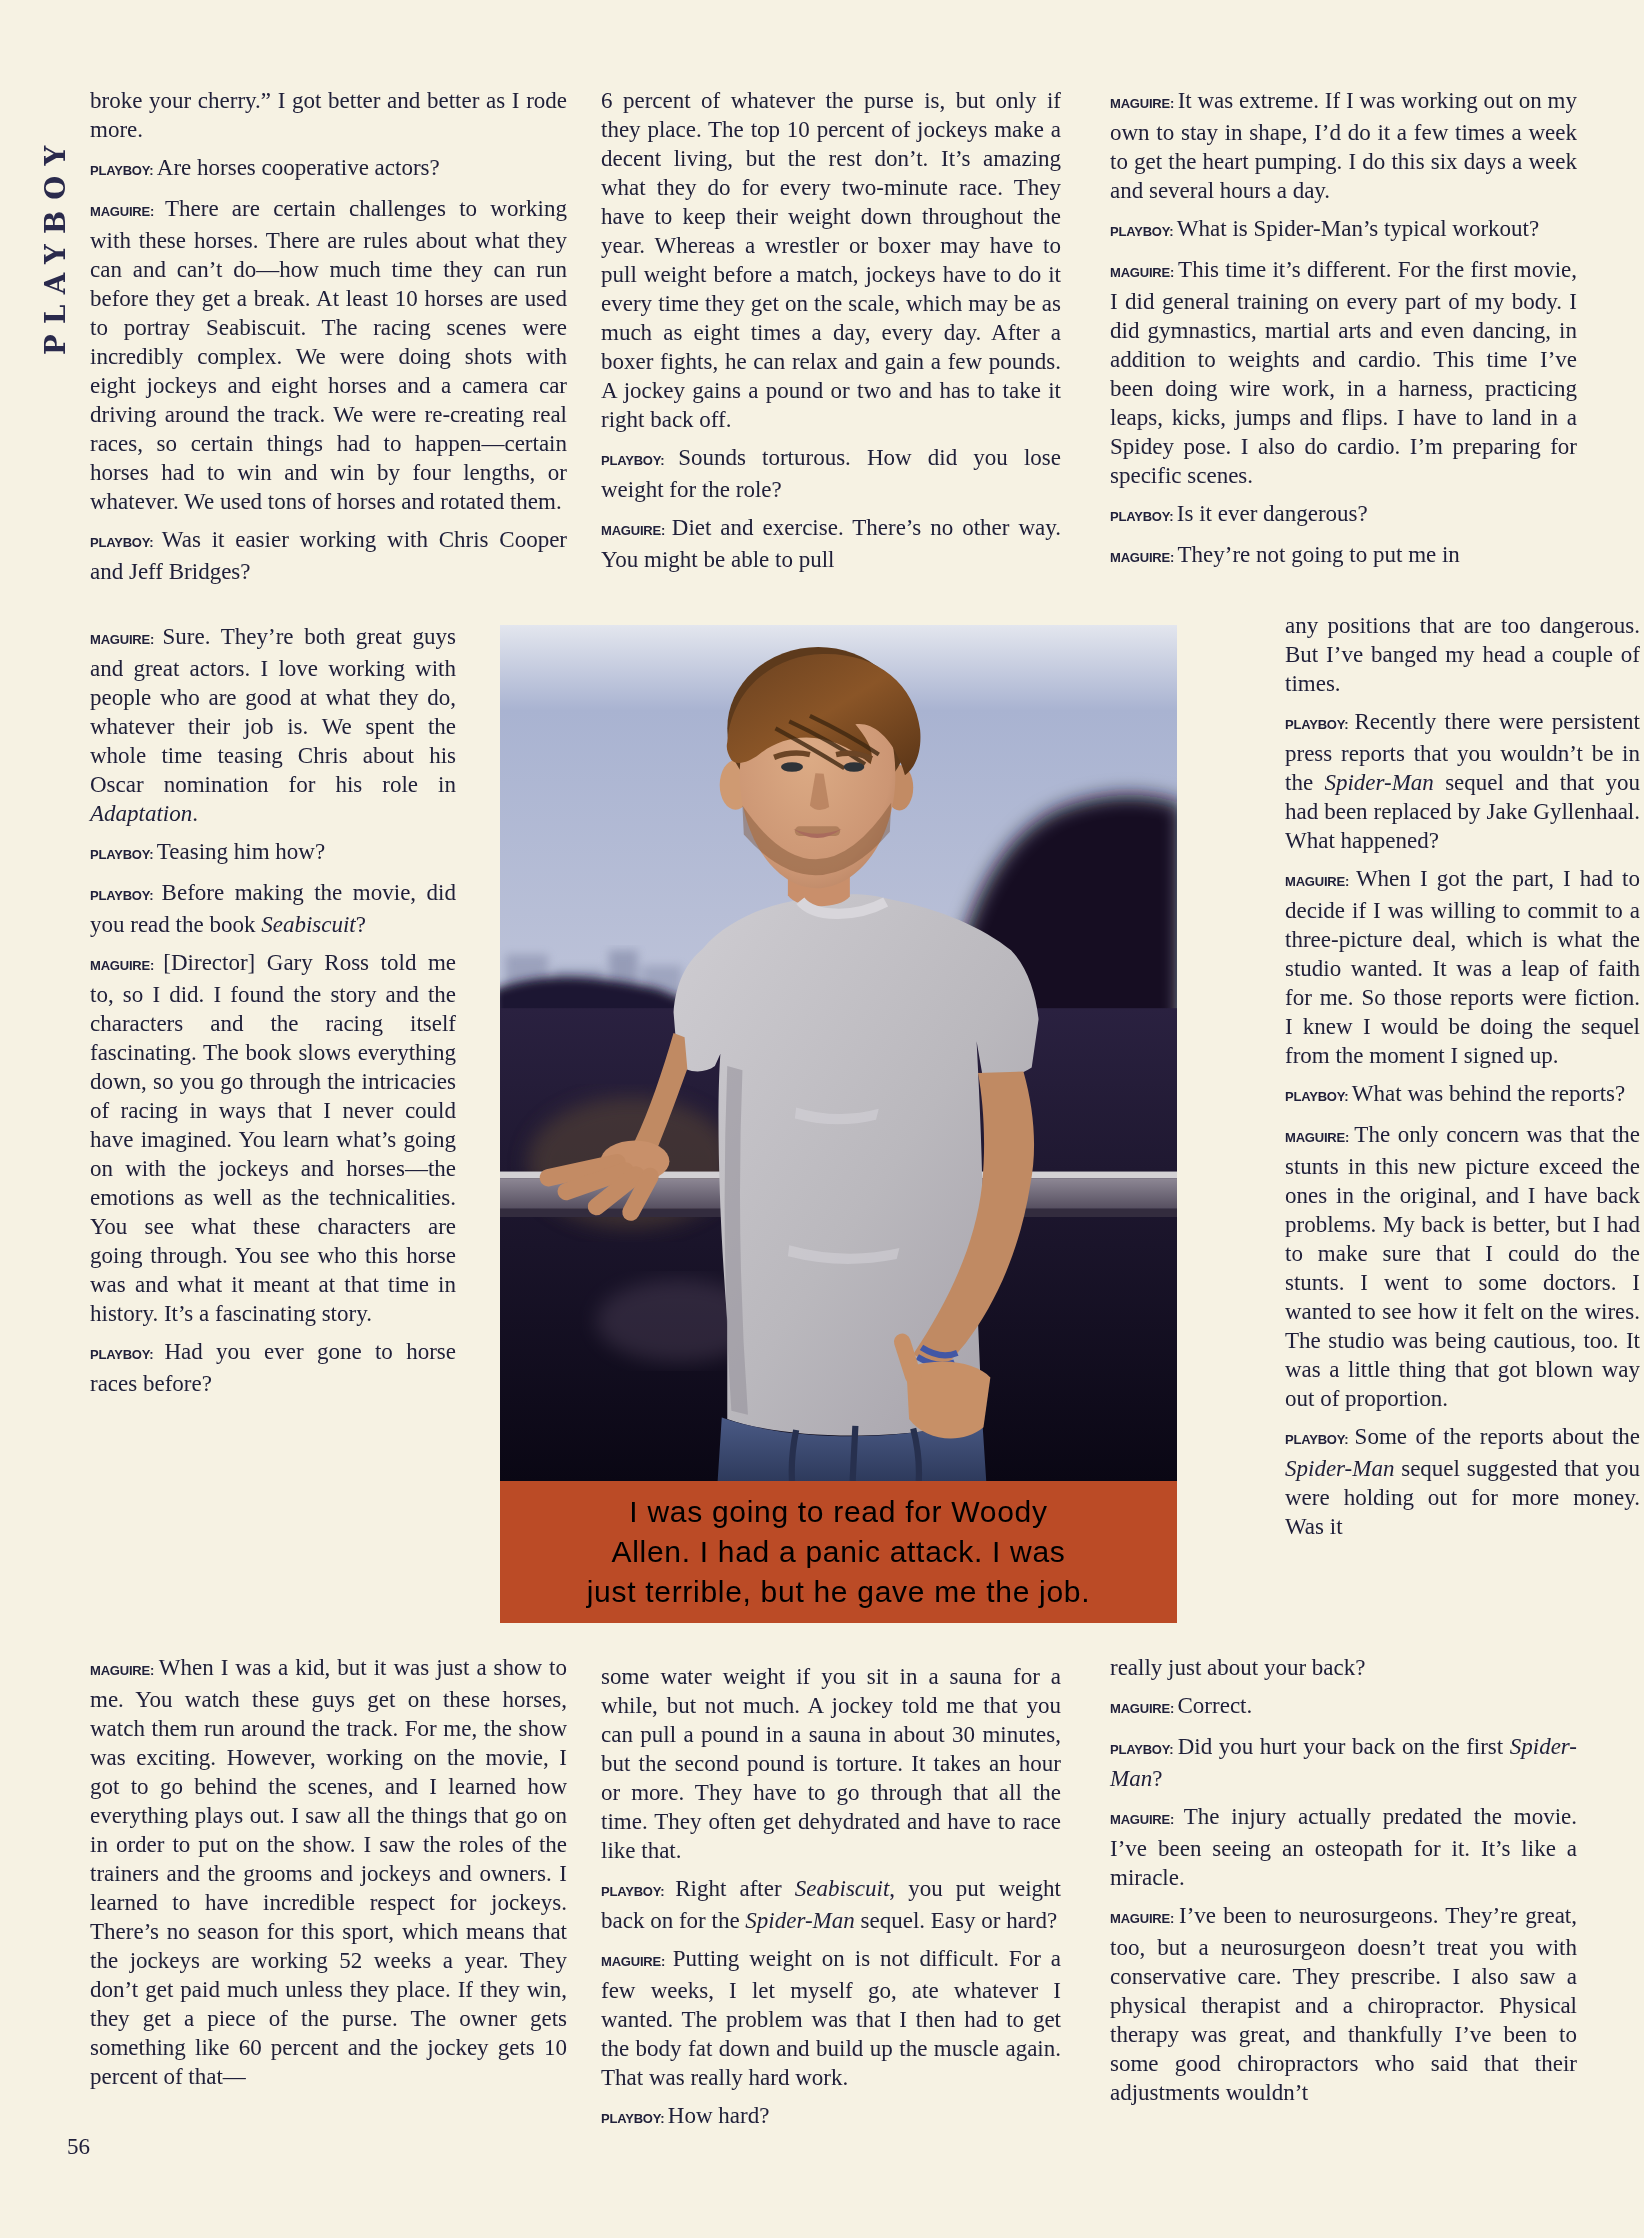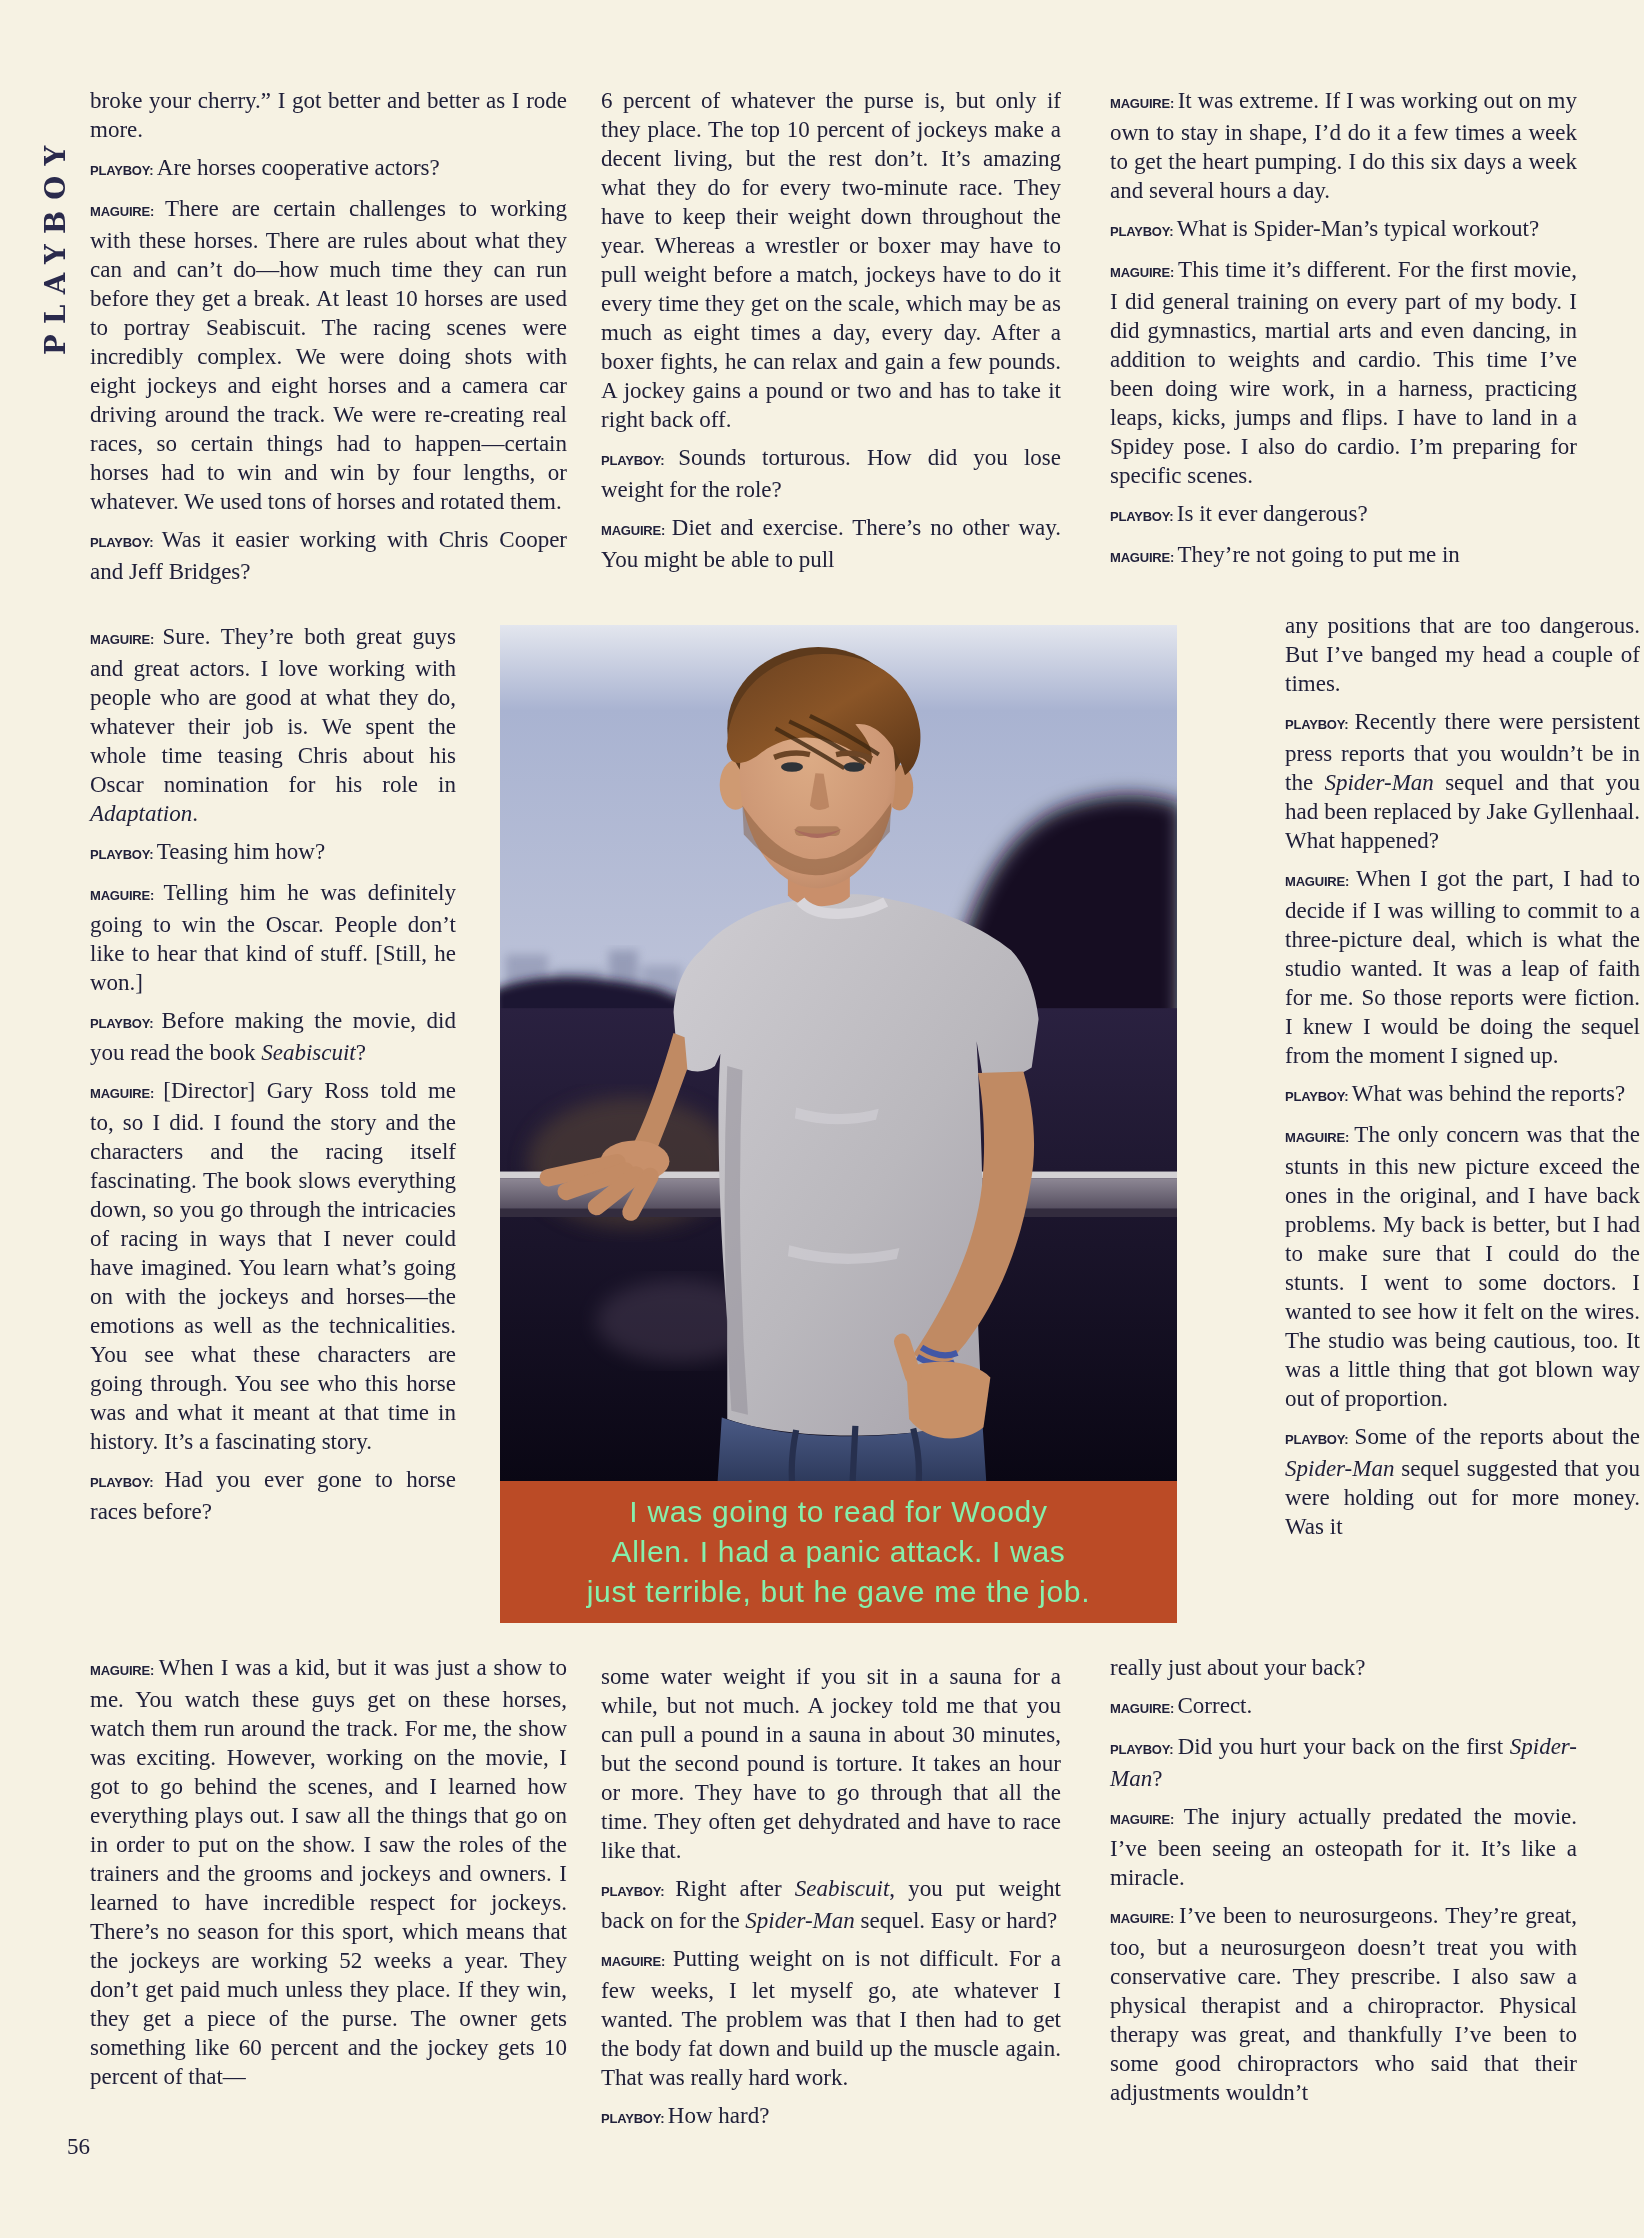--- a/index.html
+++ b/index.html
@@ -45,21 +45,20 @@
 
   <div class="seg c1" id="c1-top">
       <p class="para">broke your cherry.” I got better and better as I rode more.</p>
       <p class="para"><b class="speaker">PLAYBOY: </b>Are horses cooperative actors?</p>
       <p class="para"><b class="speaker">MAGUIRE: </b>There are certain challenges to working with these horses. There are rules about what they can and can’t do—how much time they can run before they get a break. At least 10 horses are used to portray Seabiscuit. The racing scenes were incredibly complex. We were doing shots with eight jockeys and eight horses and a camera car driving around the track. We were re-creating real races, so certain things had to happen—certain horses had to win and win by four lengths, or whatever. We used tons of horses and rotated them.</p>
       <p class="para"><b class="speaker">PLAYBOY: </b>Was it easier working with Chris Cooper and Jeff Bridges?</p>
     </div>
   <div class="seg c1" id="c1-mid">
       <p class="para"><b class="speaker">MAGUIRE: </b>Sure. They’re both great guys and great actors. I love working with people who are good at what they do, whatever their job is. We spent the whole time teasing Chris about his Oscar nomination for his role in <i>Adaptation</i>.</p>
       <p class="para"><b class="speaker">PLAYBOY: </b>Teasing him how?</p>
-      <p class="para"><b class="speaker">MAGUIRE: </b>Telling him he was definitely going to win the Oscar. People don’t like to hear that kind of stuff. [Still, he won.]</p>
       <p class="para"><b class="speaker">PLAYBOY: </b>Before making the movie, did you read the book <i>Seabiscuit</i>?</p>
       <p class="para"><b class="speaker">MAGUIRE: </b>[Director] Gary Ross told me to, so I did. I found the story and the characters and the racing itself fascinating. The book slows everything down, so you go through the intricacies of racing in ways that I never could have imagined. You learn what’s going on with the jockeys and horses—the emotions as well as the technicalities. You see what these characters are going through. You see who this horse was and what it meant at that time in history. It’s a fascinating story.</p>
       <p class="para"><b class="speaker">PLAYBOY: </b>Had you ever gone to horse races before?</p>
     </div>
   <div class="seg c1" id="c1-bot">
       <p class="para"><b class="speaker">MAGUIRE: </b>When I was a kid, but it was just a show to me. You watch these guys get on these horses, watch them run around the track. For me, the show was exciting. However, working on the movie, I got to go behind the scenes, and I learned how everything plays out. I saw all the things that go on in order to put on the show. I saw the roles of the trainers and the grooms and jockeys and owners. I learned to have incredible respect for jockeys. There’s no season for this sport, which means that the jockeys are working 52 weeks a year. They don’t get paid much unless they place. If they win, they get a piece of the purse. The owner gets something like 60 percent and the jockey gets 10 percent of that—</p>
     </div>
 
   <div class="seg c2" id="c2-top">
       <p class="para">6 percent of whatever the purse is, but only if they place. The top 10 percent of jockeys make a decent living, but the rest don’t. It’s amazing what they do for every two-minute race. They have to keep their weight down throughout the year. Whereas a wrestler or boxer may have to pull weight before a match, jockeys have to do it every time they get on the scale, which may be as much as eight times a day, every day. After a boxer fights, he can relax and gain a few pounds. A jockey gains a pound or two and has to take it right back off.</p>
@@ -208,21 +207,21 @@
         </g>
       </g>
 
       <path fill="url(#jeans)" d="M322,1150 C420,1186 600,1186 700,1150 L706,1242 L316,1242 Z"></path>
       <path stroke="#27304e" stroke-width="9" fill="none" d="M516,1162 L512,1242 M430,1168 q-8,40 -6,74 M600,1166 q10,40 8,76"></path>
       <path fill="#c79067" d="M590,1078 C640,1060 692,1070 712,1092 L702,1164 C670,1190 618,1184 594,1152 Z"></path>
       <path stroke="#c79067" stroke-width="24" stroke-linecap="round" fill="none" d="M600,1090 L584,1040"></path>
     </svg>
   </div>
 
-  <div class="quote" style="background-color: rgb(187, 75, 38); color: #86efac;">
+  <div class="quote" style="background-color: rgb(187, 75, 38); color: #000000;">
     <div>I was going to read for Woody</div>
     <div>Allen. I had a panic attack. I was</div>
     <div>just terrible, but he gave me the job.</div>
   </div>
 
   <div class="pageno">56</div>
 </div>
 
 
 </body></html>

